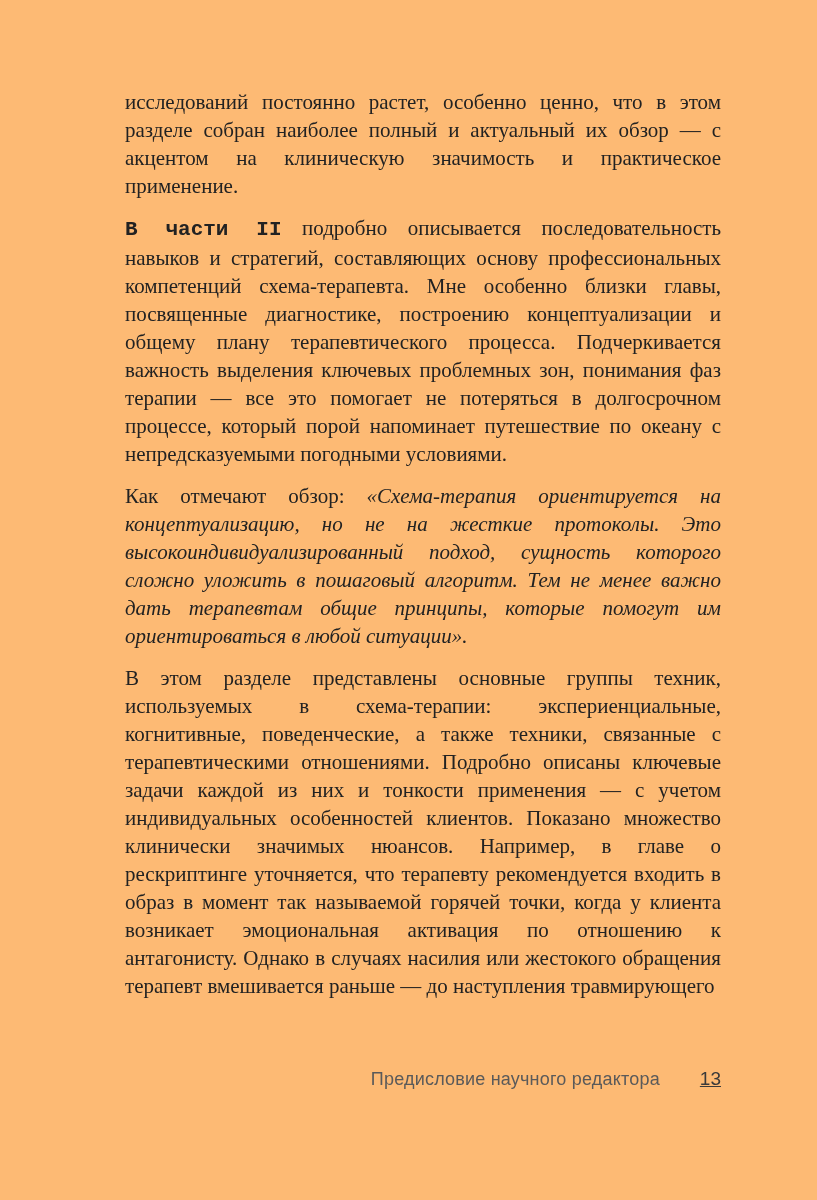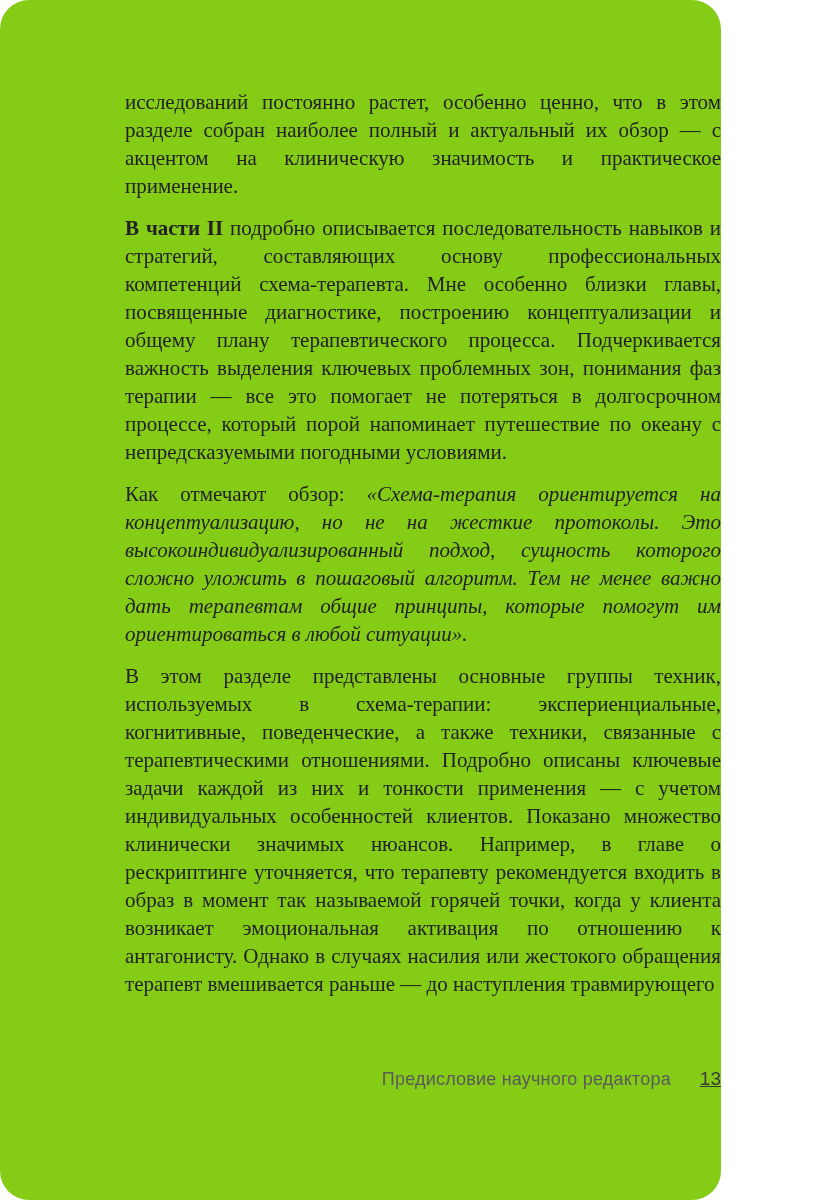--- a/index.html
+++ b/index.html
@@ -2,25 +2,24 @@
 <html lang="ru"><head>
 <meta charset="utf-8">
 <style>
   html, body {
     margin: 0;
     padding: 0;
     background: #ffffff;
   }
   .page {
     position: relative;
-    width: 721px;
+    width: 817px;
     height: 1200px;
-    background: #84cc16;
+    background: #fdba74;
     overflow: hidden;
-    border-radius: 29px;
   }
   .text-block {
     position: absolute;
     left: 125px;
     top: 88px;
     width: 596px;
     font-family: "Liberation Serif", "DejaVu Serif", serif;
     font-size: 21px;
     line-height: 28px;
     color: #222222;
@@ -28,32 +27,33 @@
   }
   .text-block p {
     margin: 0 0 14px 0;
     padding: 0;
   }
   .text-block p:last-child {
     margin-bottom: 16px;
   }
   .lead-bold {
     font-weight: bold;
+    font-family: Liberation Mono, monospace;
   }
   .quote-italic {
   }
   .page-footer {
     position: absolute;
     left: 125px;
     top: 1068px;
     width: 596px;
     display: flex;
     justify-content: flex-end;
     align-items: baseline;
-    gap: 29px;
+    gap: 40px;
     font-family: "Liberation Sans", "DejaVu Sans", sans-serif;
   }
   .footer-title {
     font-size: 18px;
     color: #5a5a5a;
     letter-spacing: 0.2px;
   }
   .page-number {
     font-size: 19px;
     color: #3a3a3a;

